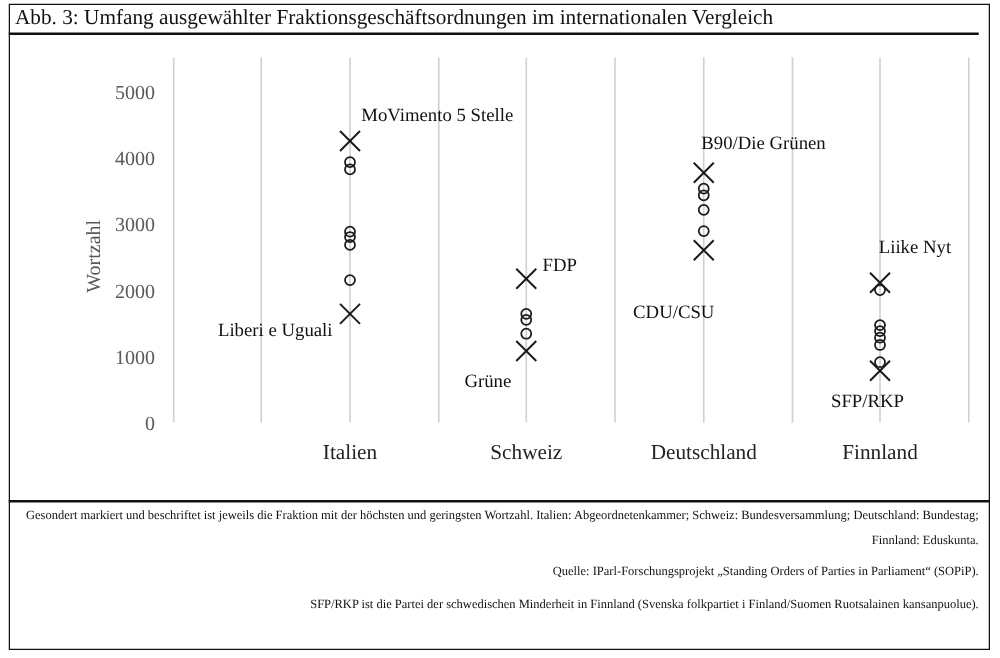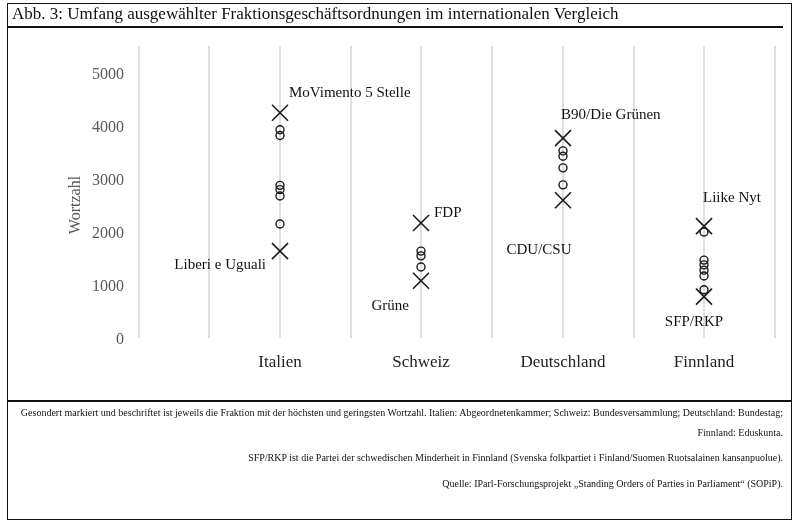--- a/index.html
+++ b/index.html
@@ -116,15 +116,15 @@
         <text x="539" y="254.2" text-anchor="middle" font-size="15" fill="#111">CDU/CSU</text>
         <text x="703" y="202.17000000000002" text-anchor="start" font-size="15" fill="#111">Liike Nyt</text>
         <text x="694" y="325.65999999999997" text-anchor="middle" font-size="15" fill="#111">SFP/RKP</text>
       </g>
   </svg>
 </div>
 
 <div class="notes-rule"></div>
 <div class="notes">
   <p>Gesondert markiert und beschriftet ist jeweils die Fraktion mit der höchsten und geringsten Wortzahl. Italien: Abgeordnetenkammer; Schweiz: Bundesversammlung; Deutschland: Bundestag; Finnland: Eduskunta.</p>
+  <p>Quelle: IParl-Forschungsprojekt „Standing Orders of Parties in Parliament“ (SOPiP).</p>
   <p>SFP/RKP ist die Partei der schwedischen Minderheit in Finnland (Svenska folkpartiet i Finland/Suomen Ruotsalainen kansanpuolue).</p>
-  <p>Quelle: IParl-Forschungsprojekt „Standing Orders of Parties in Parliament“ (SOPiP).</p>
 </div>
 
 </body></html>

